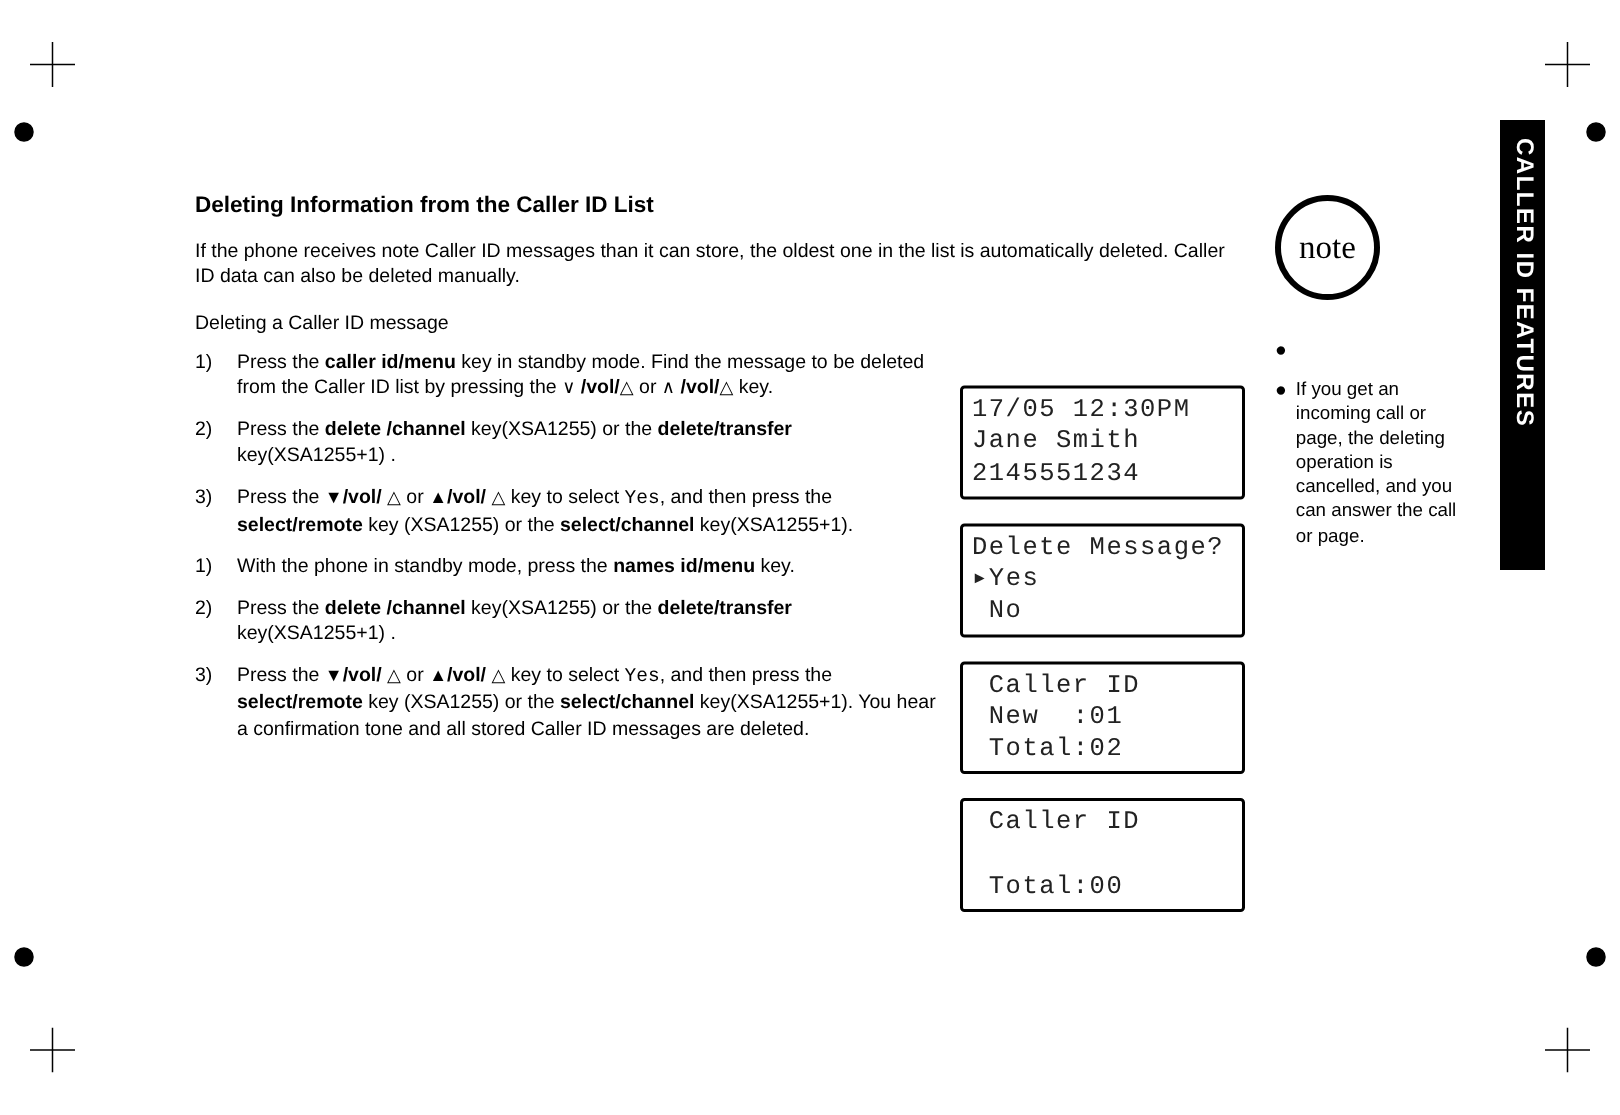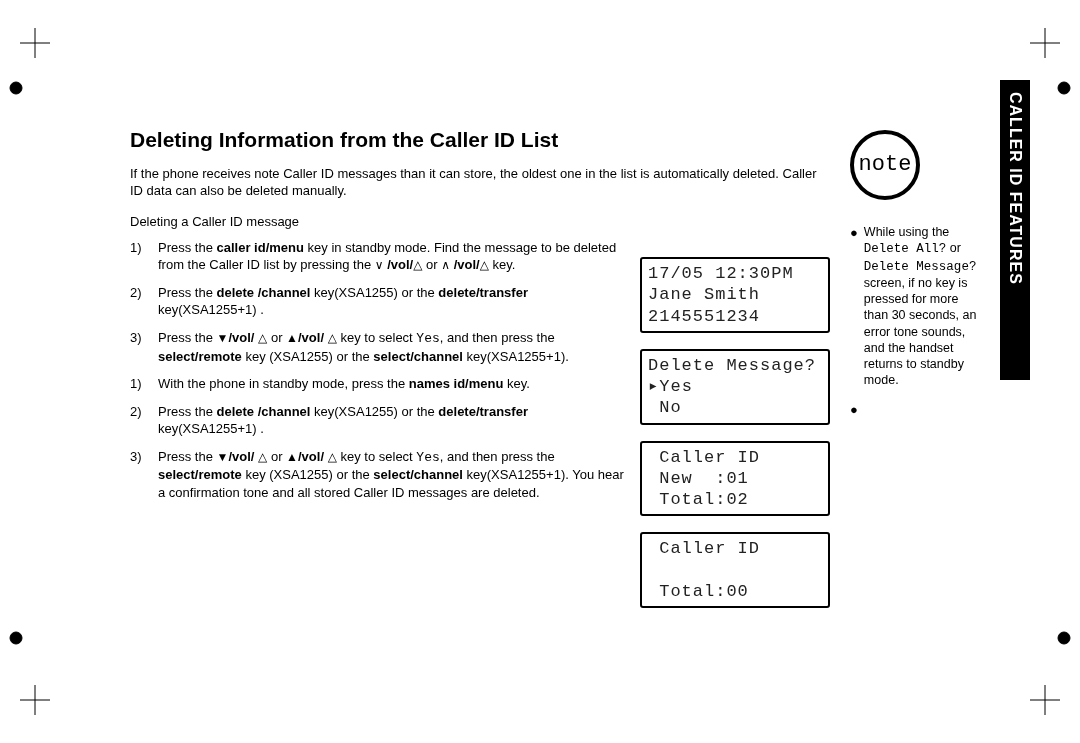--- a/index.html
+++ b/index.html
@@ -9,21 +9,21 @@
     width: 1080px;
     height: 743px;
   }
   .cropmark { position: absolute; stroke: #000; }
   .content {
     position: absolute;
     left: 130px;
     top: 128px;
     width: 700px;
   }
-  h1 { font-size: 21px; font-weight: bold; margin-bottom: 14px; }
+  h1 { font-size: 15px; font-weight: bold; margin-bottom: 14px; }
   .intro { font-size: 13px; line-height: 1.3; margin-bottom: 14px; }
   .subh { font-size: 13px; font-weight: normal; margin: 6px 0 10px 0; }
   .steps { font-size: 13px; }
   .step { display: flex; margin-bottom: 10px; line-height: 1.35; }
   .step .num { width: 28px; flex: 0 0 28px; }
   .step .txt { flex: 1; }
   .step .txt b { font-weight: bold; }
   .lcdfont { font-family: "Courier New", monospace; letter-spacing: 0px; }
   .icon { font-size: 12px; vertical-align: baseline; }
 
@@ -54,21 +54,21 @@
     top: 130px;
     width: 130px;
     font-size: 12.5px;
     line-height: 1.3;
   }
   .note-badge {
     width: 70px; height: 70px;
     border: 4px solid #000;
     border-radius: 50%;
     display: flex; align-items: center; justify-content: center;
-    font-family: Liberation Mono, monospace;
+    font-family: Liberation Serif, serif;
     font-size: 22px;
     margin-bottom: 24px;
   }
   .notecol ul { list-style: none; }
   .notecol li { display: flex; gap: 6px; margin-bottom: 12px; }
   .notecol .bullet { font-size: 13px; line-height: 1; margin-top: 2px; }
 
   .side-tab {
     position: absolute;
     right: 50px;
@@ -188,22 +188,22 @@
     <div class="lcd"> Caller ID
 
  Total:00</div>
   </div>
 
   <div class="notecol">
     <div class="note-badge">note</div>
     <ul id="note-list">
         <li>
           <span class="bullet">●</span>
-          <span>While using the <span class="lcdfont">Delete All?</span> or <span class="lcdfont">Delete Message?</span> screen, if no key is pressed for more than 30 seconds, an error tone sounds, and the handset returns to standby mode.</span>
         </li>
         <li>
           <span class="bullet">●</span>
+          <span>If you get an incoming call or page, the deleting operation is cancelled, and you can answer the call or page.</span>
         </li>
       </ul>
   </div>
 
 
 </div>
 
 </body></html>

